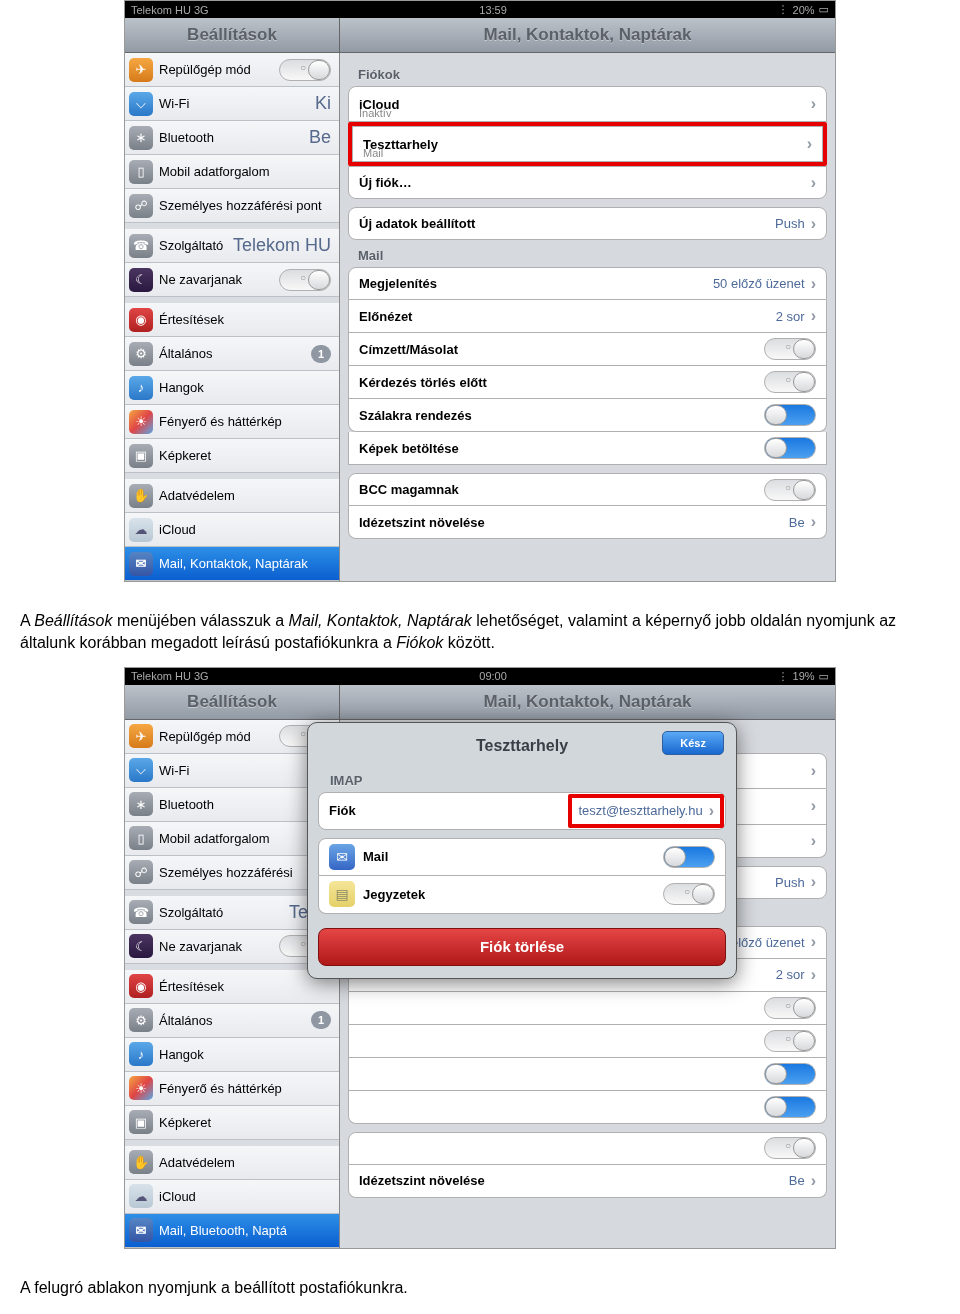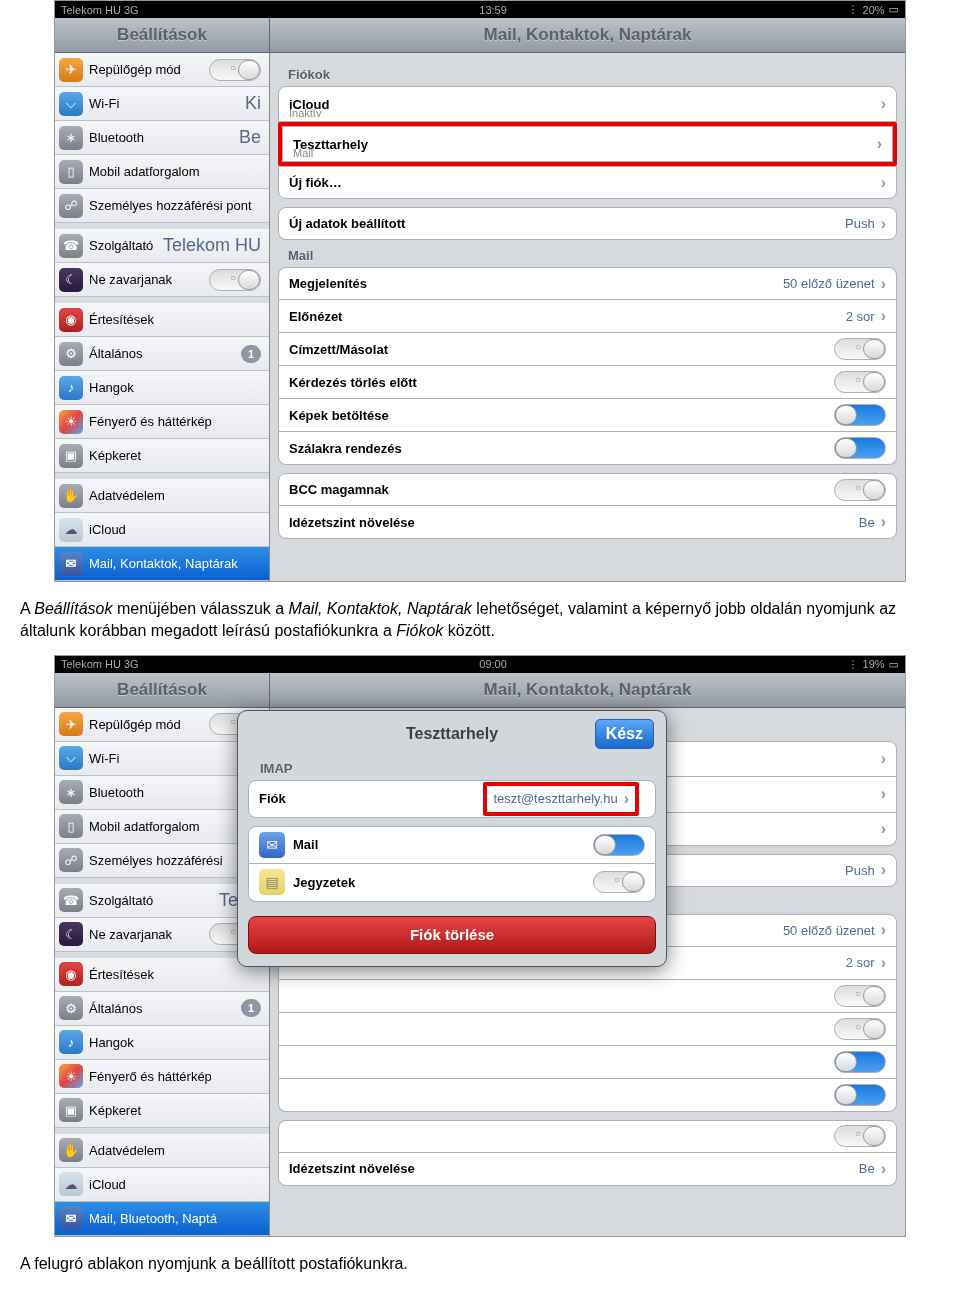--- a/index.html
+++ b/index.html
@@ -1,18 +1,18 @@
 <!DOCTYPE html>
 <html><head>
 <meta charset="utf-8">
 <style>
 *{box-sizing:border-box;margin:0;padding:0;font-family:-apple-system,Helvetica,Arial,sans-serif}
 body{background:#fff;width:960px}
 .doc{padding:0 0 20px 0}
-.shot{margin:0 auto 4px auto;width:852px;background:#0c4a6e;border:1px solid #999;position:relative}
+.shot{margin:0 auto 16px auto;width:712px;background:#0c4a6e;border:1px solid #999;position:relative}
 .statusbar{background:#000;color:#aaa;height:17px;display:flex;align-items:center;justify-content:space-between;font-size:11px;padding:0 6px}
 .statusbar .r{display:flex;align-items:center;gap:4px}
 .hdr{height:35px;display:flex;background:linear-gradient(#bcc2c9,#929aa5);border-bottom:1px solid #666}
 .hdr .lh,.hdr .rh{display:flex;align-items:center;justify-content:center;font-size:17px;font-weight:bold;color:#5c6169;text-shadow:0 1px 0 rgba(255,255,255,.4)}
 .hdr .lh{width:215px;border-right:1px solid #666}
 .hdr .rh{flex:1}
 .main{display:flex}
 .sidebar{width:215px;background:#d9dce1;border-right:1px solid #888}
 .detail{flex:1;background:#d6d9de;padding:6px 8px 8px 8px}
 .sitem{height:34px;display:flex;align-items:center;padding:0 8px 0 4px;border-bottom:1px solid #bcc0c7;font-size:13px;color:#000;position:relative;background:linear-gradient(#f5f6f8,#e8eaee)}
@@ -38,21 +38,21 @@
 .cell .sub{color:#888;font-size:11px;position:absolute}
 .cell.twoline{height:36px;position:relative;flex-direction:column;align-items:flex-start;justify-content:center}
 .cell.twoline .cl{flex:none}
 .cell .cv{color:#4d6a9a;margin-right:6px}
 .chev{color:#9099a5;font-size:16px;font-weight:bold}
 .redbox{border:4px solid #e60000;border-radius:2px}
 .para{font-size:16px;line-height:1.4;padding:12px 20px;color:#000}
 .para i{font-style:italic}
 .popup{position:absolute;left:182px;top:54px;width:430px;background:#d2d7dc;border-radius:10px;box-shadow:0 4px 20px rgba(0,0,0,.5);padding:8px 10px 12px 10px;border:1px solid #555}
 .popup-hdr{text-align:center;font-weight:bold;font-size:16px;color:#3a3f47;padding:6px 0 10px 0;position:relative}
-.popup-hdr .btn-done{position:absolute;right:2px;top:0;background:linear-gradient(#5aa8f5,#1868d0);color:#fff;font-size:16px;font-weight:bold;padding:5px 10px;border-radius:5px;border:1px solid #3060a0}
+.popup-hdr .btn-done{position:absolute;right:2px;top:0;background:linear-gradient(#5aa8f5,#1868d0);color:#fff;font-size:11px;font-weight:bold;padding:5px 17px;border-radius:5px;border:1px solid #3060a0}
 .popup .grphdr{padding-left:12px}
 .popup .cell{height:38px}
 .popup .picn{width:26px;height:26px;border-radius:5px;margin-right:8px;display:flex;align-items:center;justify-content:center;font-size:14px}
 .delbtn{background:linear-gradient(#e54545,#b01818);color:#fff;font-weight:bold;text-align:center;border-radius:8px;height:38px;display:flex;align-items:center;justify-content:center;font-size:15px;margin-top:14px;border:1px solid #801010}
 .icn.orange{background:linear-gradient(#f5a742,#d67a1a)}
 .icn.blue{background:linear-gradient(#5aa8e8,#2a78c8)}
 .icn.grey{background:linear-gradient(#a8adb5,#7a8088)}
 .icn.purple{background:linear-gradient(#4a3560,#2a1840)}
 .icn.red{background:linear-gradient(#e04545,#b02020)}
 .icn.multi{background:linear-gradient(135deg,#f5a742,#e04545,#5aa8e8)}
@@ -199,28 +199,28 @@
               <div class="toggle off">
                 <div class="knob"></div>
               </div>
             </div>
             <div class="cell">
               <span class="cl">Kérdezés törlés előtt</span>
               <div class="toggle off">
                 <div class="knob"></div>
               </div>
             </div>
-            <div class="cell">
-              <span class="cl">Képek betöltése</span>
+            <div class="cell last">
+              <span class="cl">Szálakra rendezés</span>
               <div class="toggle on">
                 <div class="knob"></div>
               </div>
             </div>
-            <div class="cell last">
-              <span class="cl">Szálakra rendezés</span>
+            <div class="cell">
+              <span class="cl">Képek betöltése</span>
               <div class="toggle on">
                 <div class="knob"></div>
               </div>
             </div>
           </div>
       <div class="spacer"></div>
       <div id="bcc1">
             <div class="cell first">
               <span class="cl">BCC magamnak</span>
               <div class="toggle off">
@@ -397,21 +397,21 @@
           </div>
     </div>
   </div>
 
   <div class="popup">
     <div class="popup-hdr">
       <span>Teszttarhely</span>
       <span class="btn-done">Kész</span>
     </div>
     <div class="grphdr">IMAP</div>
-    <div class="cell solo" style="padding-right:16px">
+    <div class="cell solo" style="padding-right:1px">
       <span class="cl">Fiók</span>
       <span class="redbox" style="display:flex;align-items:center;padding:4px 6px">
         <span class="cv" style="margin-right:6px">teszt@teszttarhely.hu</span>
         <span class="chev">›</span>
       </span>
     </div>
     <div class="spacer"></div>
     <div id="svcs2">
           <div class="cell first">
             <div class="picn mail">✉</div>

